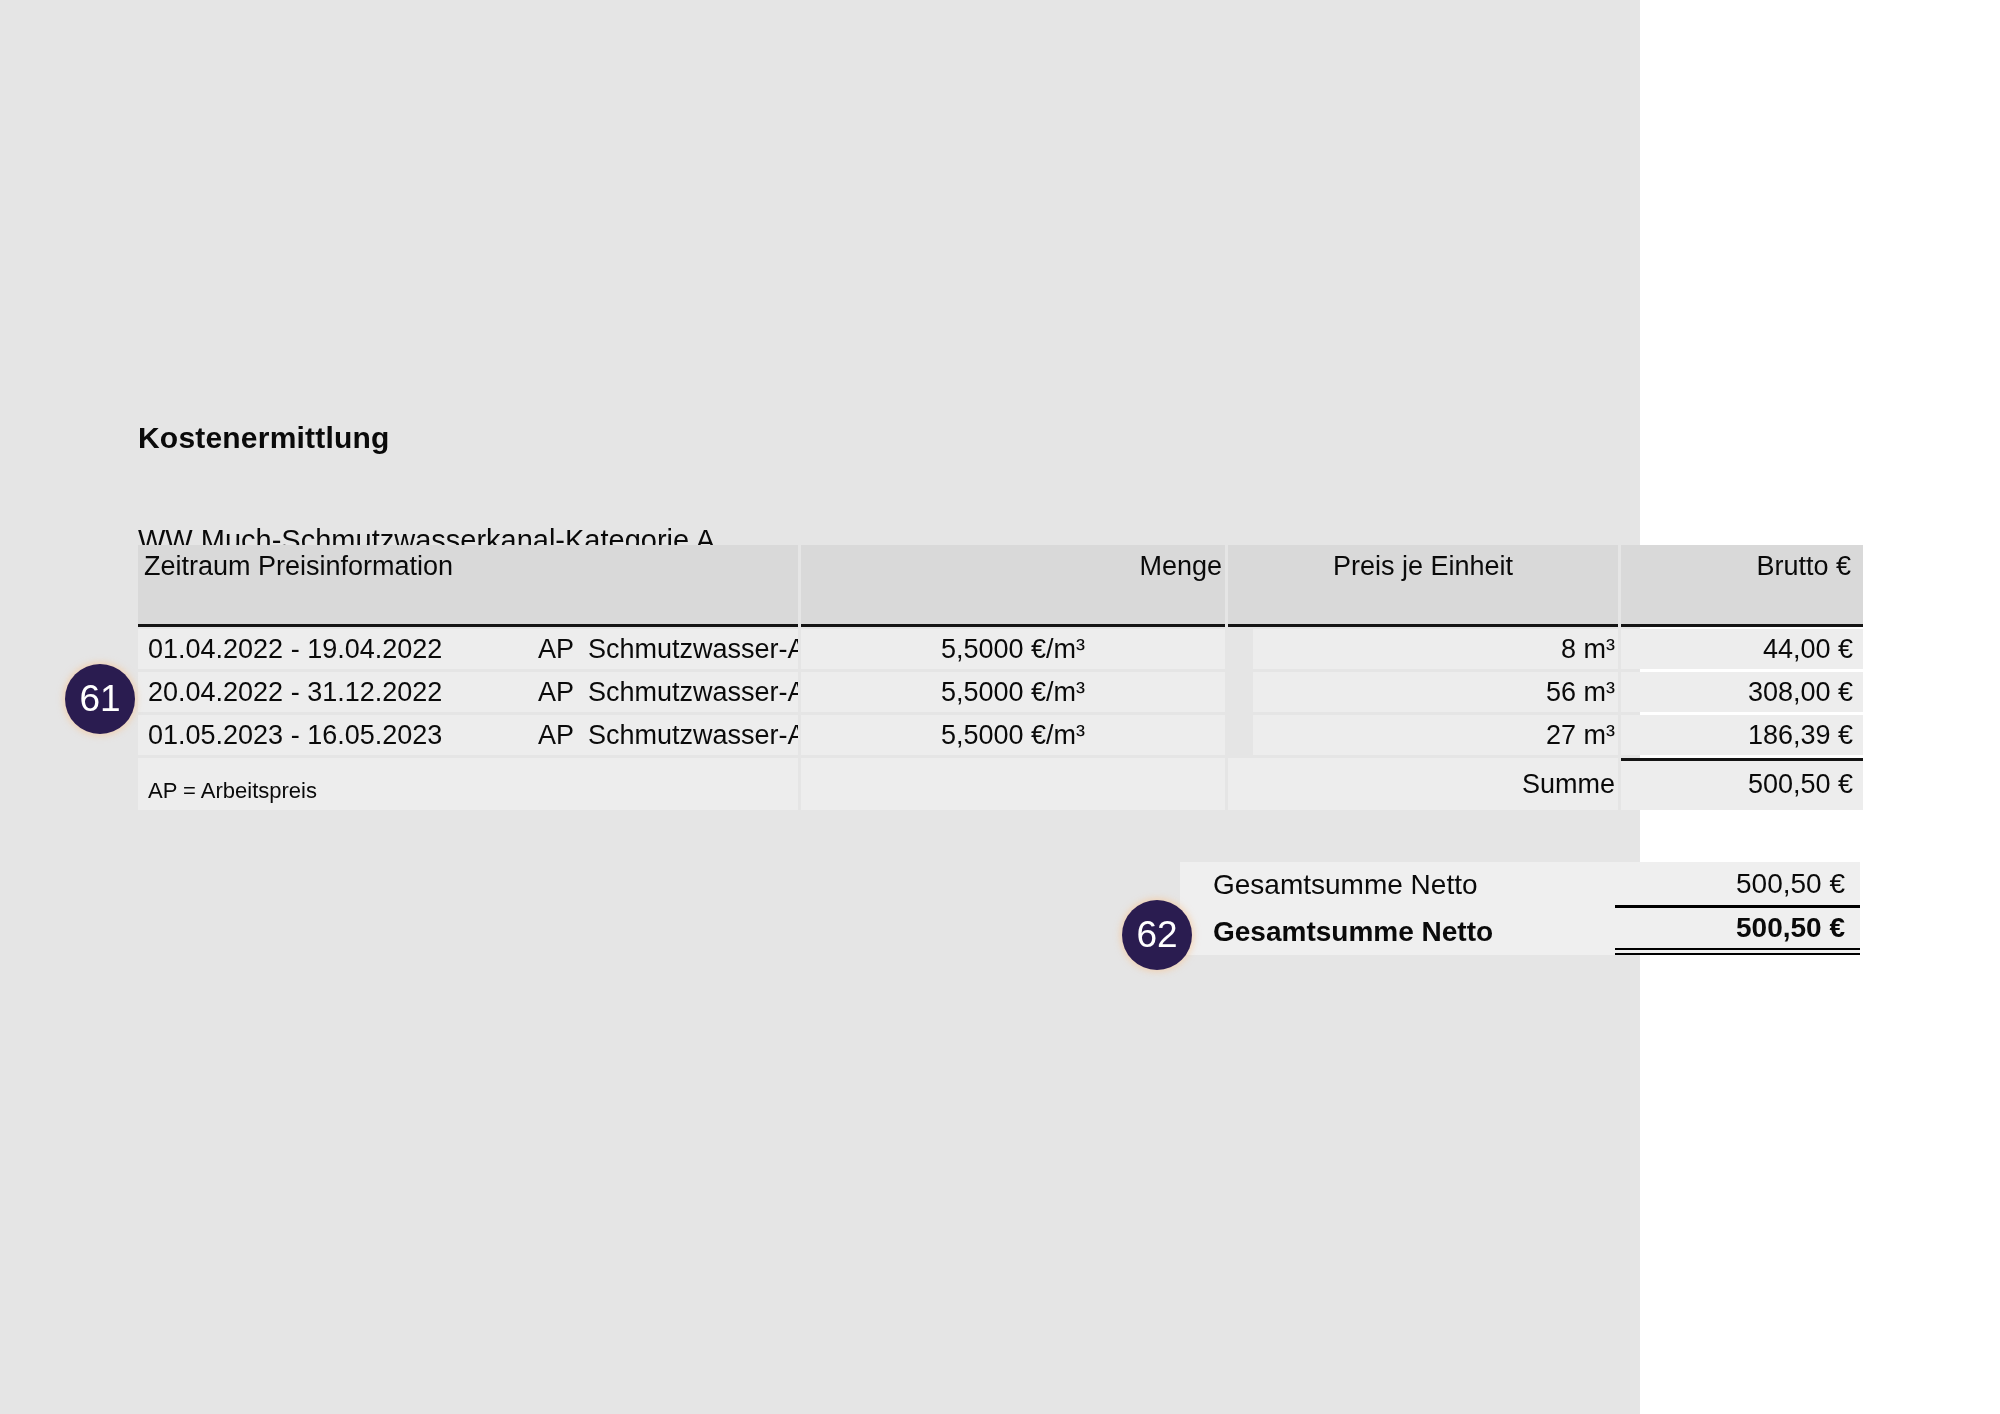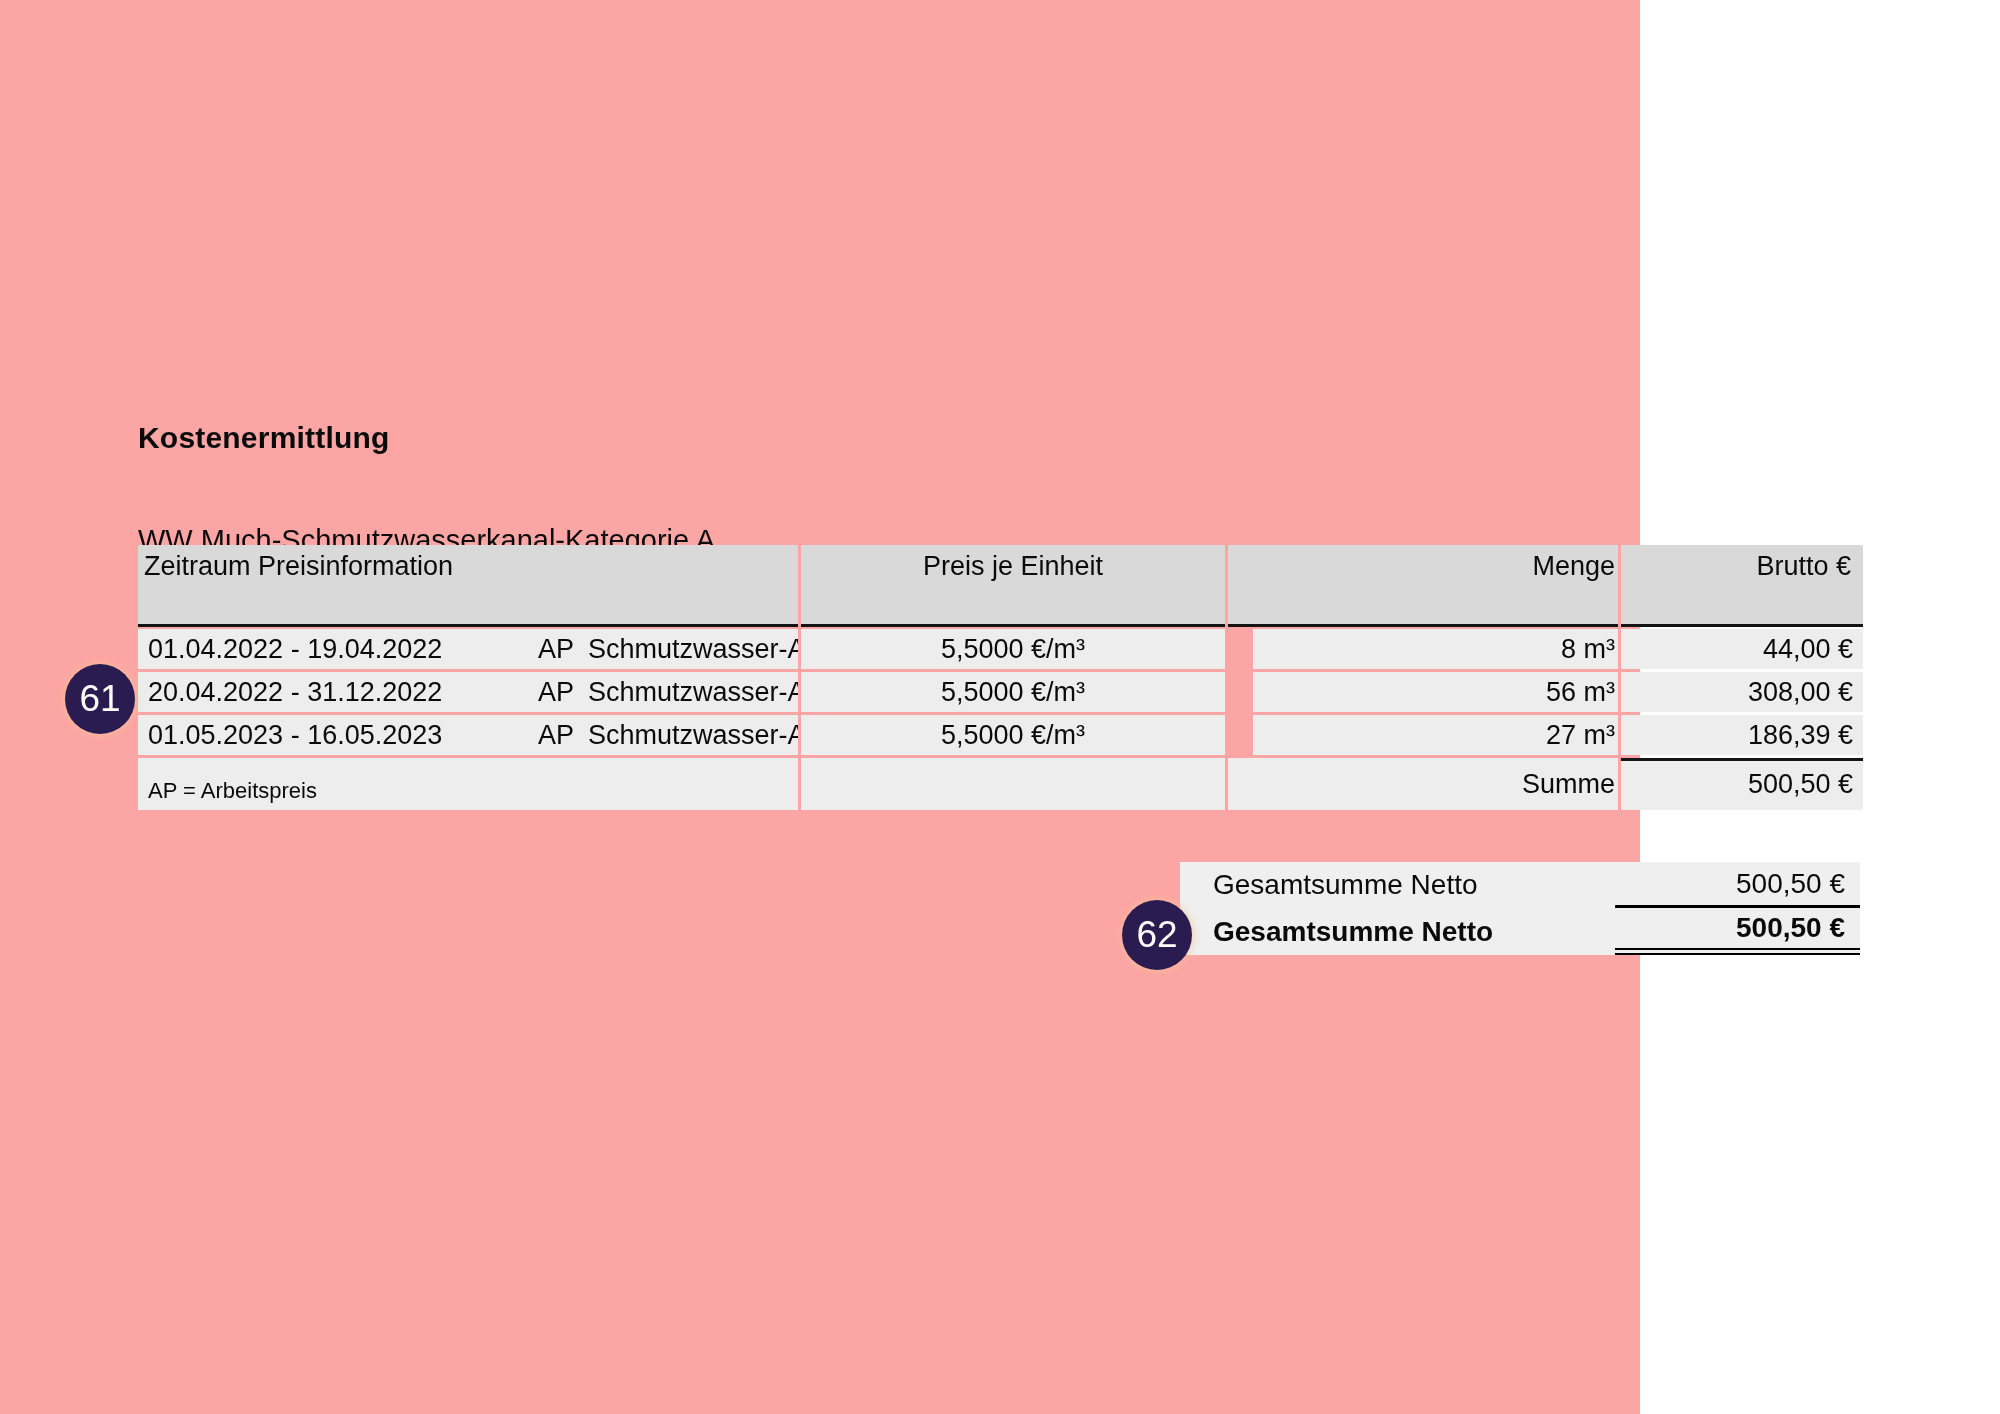--- a/index.html
+++ b/index.html
@@ -7,21 +7,21 @@
     --row_bg:#ededed;
     --box_bg:#efefef;
     --badge_bg:#2a1c50;
     --ink:#0a0a0a;
   }
   html,body{margin:0;padding:0;}
   body{
     width:2000px;height:1414px;background:#ffffff;overflow:hidden;
     font-family:"Liberation Sans","DejaVu Sans",sans-serif;color:var(--ink);
   }
-  .page{position:relative;width:1640px;height:1414px;background:#fca5a5;}
+  .page{position:relative;width:1640px;height:1414px;background:#e5e5e5;}
 
   .title{position:absolute;left:138px;top:421px;font-size:30px;font-weight:bold;letter-spacing:.2px;}
   .subtitle{position:absolute;left:138px;top:504px;font-size:29px;margin-top:20px;}
 
   
   .cost-table{position:absolute;left:138px;top:545px;width:1725px;}
   .grid{display:grid;grid-template-columns:660px 424px 390px 242px;column-gap:3px;}
   .thead{height:82px;}
   .thead .hcell{background:var(--header_bg);border-bottom:3px solid #141414;
     font-size:27px;line-height:32px;padding-top:5px;box-sizing:border-box;}
@@ -69,22 +69,22 @@
 
 <div class="page">
 
   <div class="title">Kostenermittlung</div>
   <div class="subtitle">WW Much-Schmutzwasserkanal-Kategorie A</div>
 
   <div class="cost-table">
 
     <div class="grid thead">
       <div class="hcell h-zeitraum">Zeitraum Preisinformation</div>
+      <div class="hcell h-menge">Menge</div>
       <div class="hcell h-preis">Preis je Einheit</div>
-      <div class="hcell h-menge">Menge</div>
       <div class="hcell h-netto">Brutto €</div>
     </div>
 
     <div class="grid tbody">
 
       <div class="bcell c-zeitraum">
         <span class="drange">01.04.2022 - 19.04.2022</span><span class="ap">AP</span><span>Schmutzwasser-A</span>
       </div>
       <div class="bcell c-preis">5,5000 €/m³</div>
       <div class="bcell c-menge">8 m³</div>

